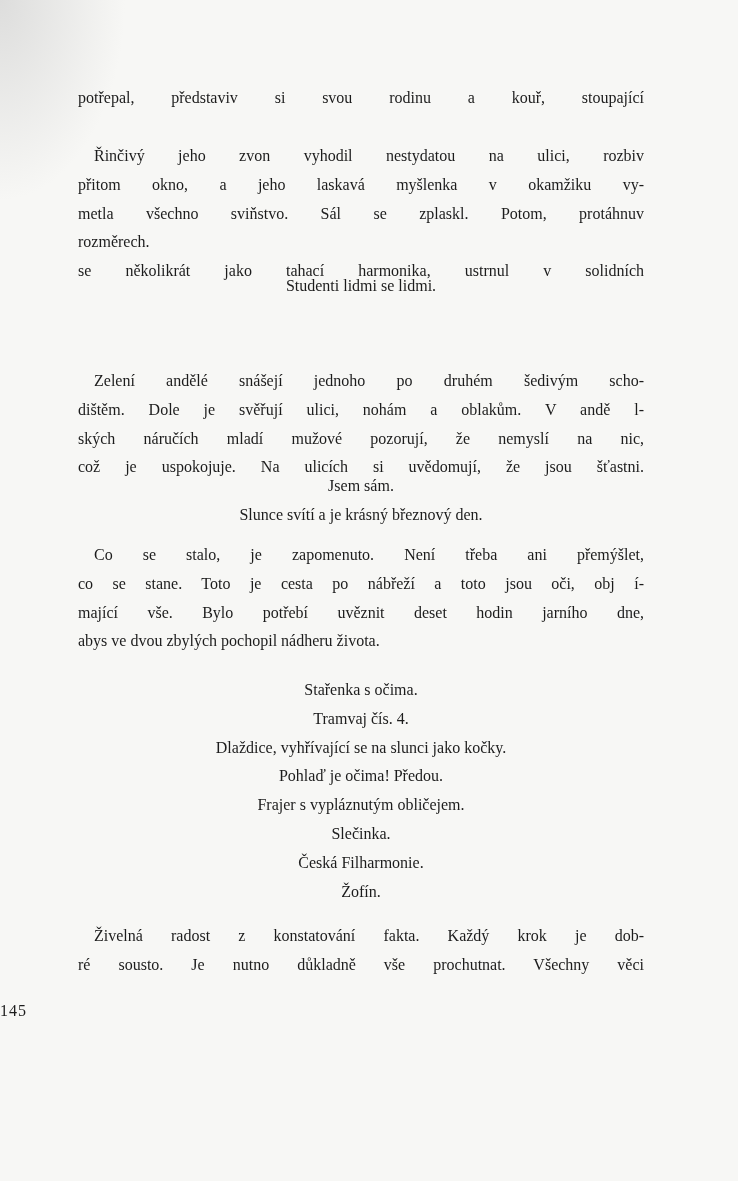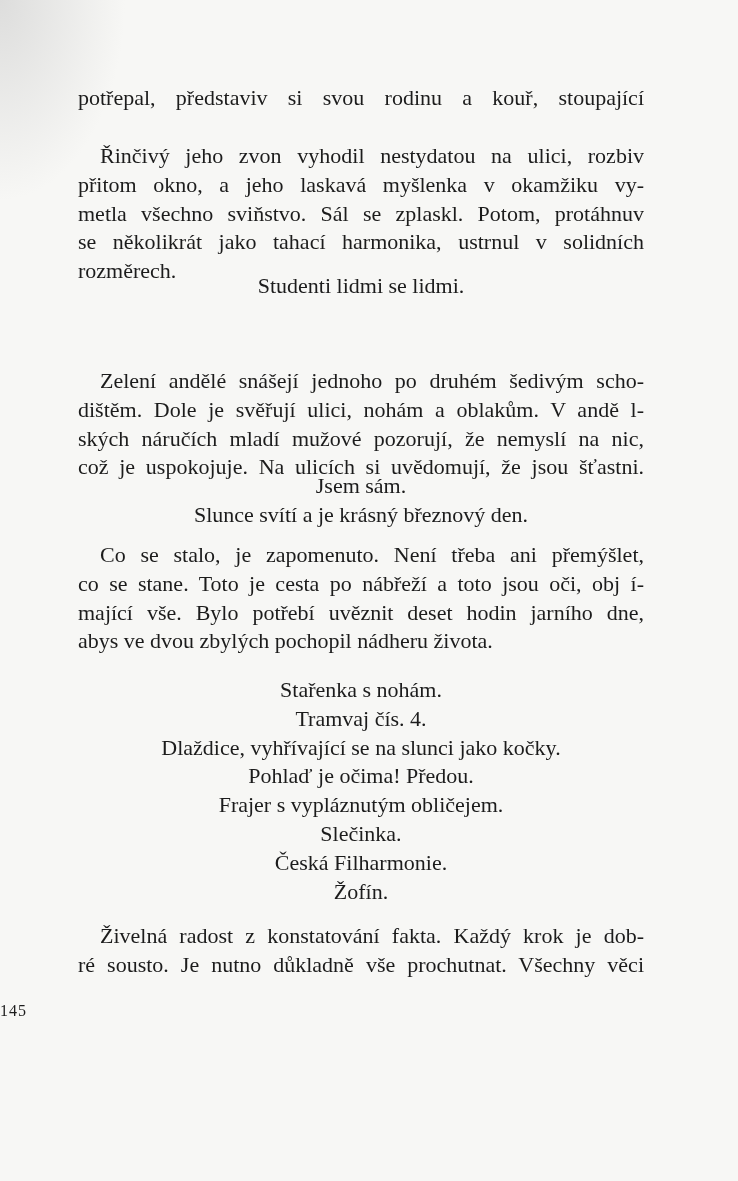--- a/index.html
+++ b/index.html
@@ -21,21 +21,21 @@
       width: 738px;
       height: 1181px;
       background:
         radial-gradient(ellipse at 0% 0%, rgba(200,200,200,0.55) 0%, rgba(246,246,244,0) 12%),
         #f7f7f5;
     }
     .text-block {
       position: absolute;
       left: 78px;
       width: 566px;
-      font-size: 22px;
+      font-size: 16px;
       line-height: 28.8px;
     }
     .line {
       display: block;
       white-space: nowrap;
       height: 28.8px;
     }
     .justify {
       text-align: justify;
       text-align-last: justify;
@@ -60,22 +60,22 @@
 <div class="page">
 
   <div class="text-block" style="top:84px;">
     <span class="line justify">potřepal, představiv si svou rodinu a kouř, stoupající</span>
   </div>
 
   <div class="text-block" style="top:142px;">
     <span class="line justify"> Řinčivý jeho zvon vyhodil nestydatou na ulici, rozbiv</span>
     <span class="line justify">přitom okno, a jeho laskavá myšlenka v okamžiku vy-</span>
     <span class="line justify">metla všechno sviňstvo. Sál se zplaskl. Potom, protáhnuv</span>
+    <span class="line">rozměrech.</span>
     <span class="line justify">se několikrát jako tahací harmonika, ustrnul v solidních</span>
-    <span class="line">rozměrech.</span>
   </div>
 
   <div class="text-block center" style="top:272px;">
     <span class="line center">Studenti lidmi se lidmi.</span>
   </div>
 
   <div class="text-block" style="top:330px;margin-top:37px;">
     <span class="line justify"> Zelení andělé snášejí jednoho po druhém šedivým scho-</span>
     <span class="line justify">dištěm. Dole je svěřují ulici, nohám a oblakům. V andě l-</span>
     <span class="line justify">ských náručích mladí mužové pozorují, že nemyslí na nic,</span>
@@ -88,21 +88,21 @@
   </div>
 
   <div class="text-block" style="top:541px;">
     <span class="line justify"> Co se stalo, je zapomenuto. Není třeba ani přemýšlet,</span>
     <span class="line justify">co se stane. Toto je cesta po nábřeží a toto jsou oči, obj í-</span>
     <span class="line justify">mající vše. Bylo potřebí uvěznit deset hodin jarního dne,</span>
     <span class="line">abys ve dvou zbylých pochopil nádheru života.</span>
   </div>
 
   <div class="text-block center" style="top:676px;">
-    <span class="line center">Stařenka s nohám.</span>
+    <span class="line center">Stařenka s očima.</span>
     <span class="line center">Tramvaj čís. 4.</span>
     <span class="line center">Dlaždice, vyhřívající se na slunci jako kočky.</span>
     <span class="line center">Pohlaď je očima! Předou.</span>
     <span class="line center">Frajer s vypláznutým obličejem.</span>
     <span class="line center">Slečinka.</span>
     <span class="line center">Česká Filharmonie.</span>
     <span class="line center">Žofín.</span>
   </div>
 
   <div class="text-block" style="top:922px;">

